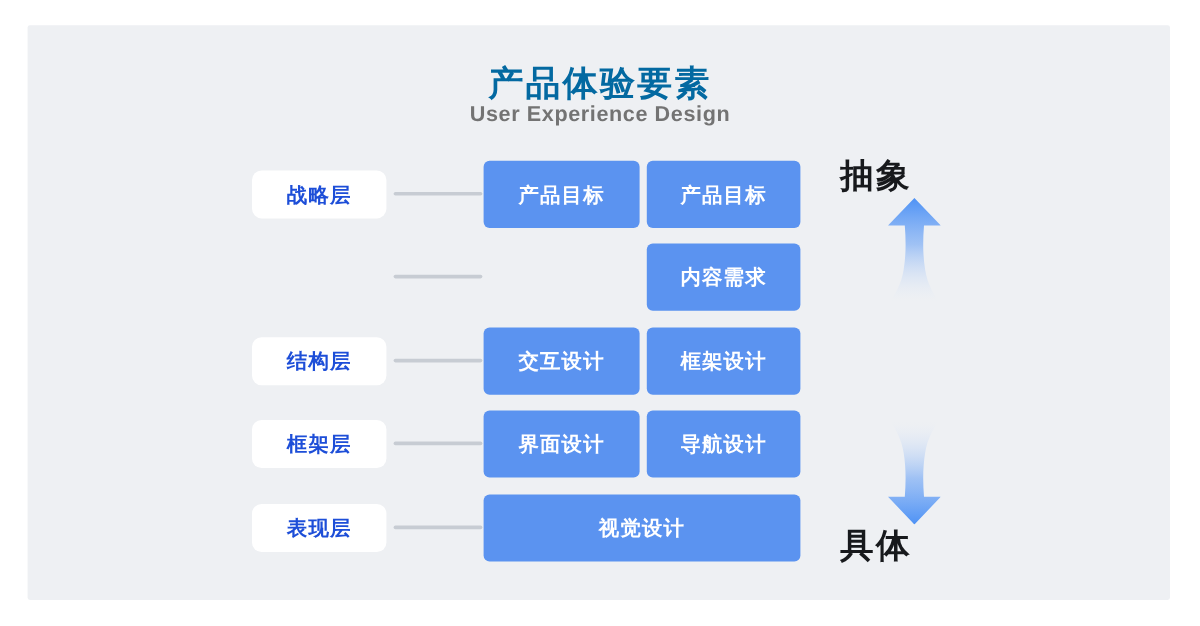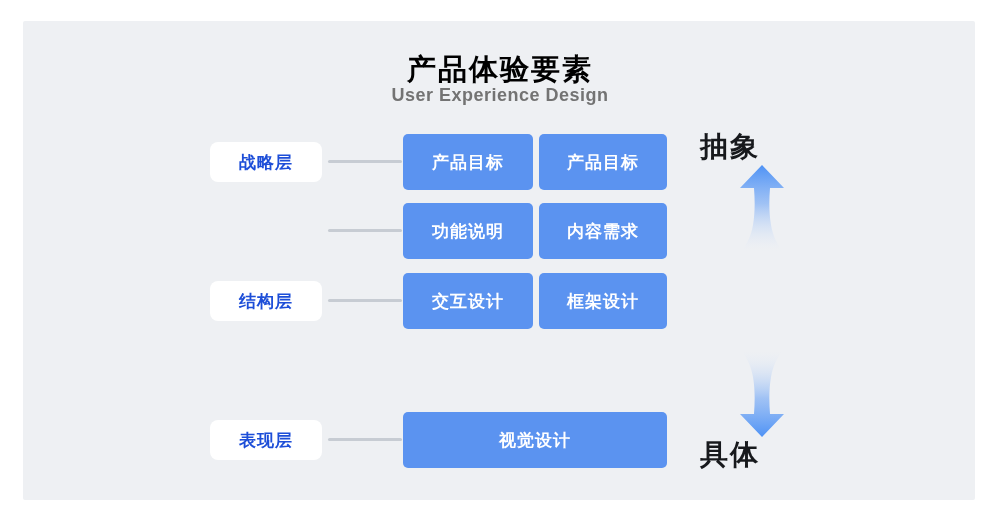--- a/index.html
+++ b/index.html
@@ -1,21 +1,21 @@
 <!DOCTYPE html>
 <html><head>
 <meta charset="utf-8">
 <style>
   * { margin:0; padding:0; box-sizing:border-box; }
   html,body { width:1000px; height:522px; background:#ffffff; font-family:"Liberation Sans","DejaVu Sans",sans-serif; }
   .stage { position:relative; width:1000px; height:522px; background:#ffffff; overflow:hidden; }
   .card { position:absolute; left:23px; top:21px; width:952px; height:479px; background:#eef0f3; border-radius:2px; }
 
   .title { position:absolute; top:50px; left:0; width:1000px; text-align:center;
-           font-size:29px; font-weight:bold; color:#000000; letter-spacing:2px; }
+           font-size:29px; font-weight:bold; color:#0369a1; letter-spacing:2px; }
   .subtitle { position:absolute; top:85px; left:0; width:1000px; text-align:center;
               font-size:18px; font-weight:bold; color:#737373; letter-spacing:0.5px; }
 
   .row { position:absolute; left:0; width:1000px; height:56px; }
   .row-1 { top:134px; } .row-2 { top:203px; } .row-3 { top:273px;padding-left:15px; }
   .row-4 { top:342px; } .row-5 { top:412px; }
 
   .label-box { position:absolute; left:210px; top:8px; width:112px; height:40px;
                background:#ffffff; border-radius:8px;
                display:flex; align-items:center; justify-content:center;
@@ -48,31 +48,36 @@
 
   <div class="row row-1">
     <div class="label-box">战略层</div>
     <div class="connector"></div>
     <div class="bbox b1">产品目标</div>
     <div class="bbox b2">产品目标</div>
   </div>
 
   <div class="row row-2">
     <div class="connector"></div>
-    <div class="bbox b1">功能说明</div>
     <div class="bbox b2">内容需求</div>
   </div>
 
   <div class="row row-3">
     <div class="label-box">结构层</div>
     <div class="connector"></div>
     <div class="bbox b1">交互设计</div>
     <div class="bbox b2">框架设计</div>
   </div>
 
+  <div class="row row-4">
+    <div class="label-box">框架层</div>
+    <div class="connector"></div>
+    <div class="bbox b1">界面设计</div>
+    <div class="bbox b2">导航设计</div>
+  </div>
 
   <div class="row row-5">
     <div class="label-box">表现层</div>
     <div class="connector"></div>
     <div class="bbox bwide">视觉设计</div>
   </div>
 
   <div class="axis-label axis-top">抽象</div>
 
   <svg class="arrow arrow-up" width="44" height="86" viewBox="0 0 44 86" aria-hidden="true">

